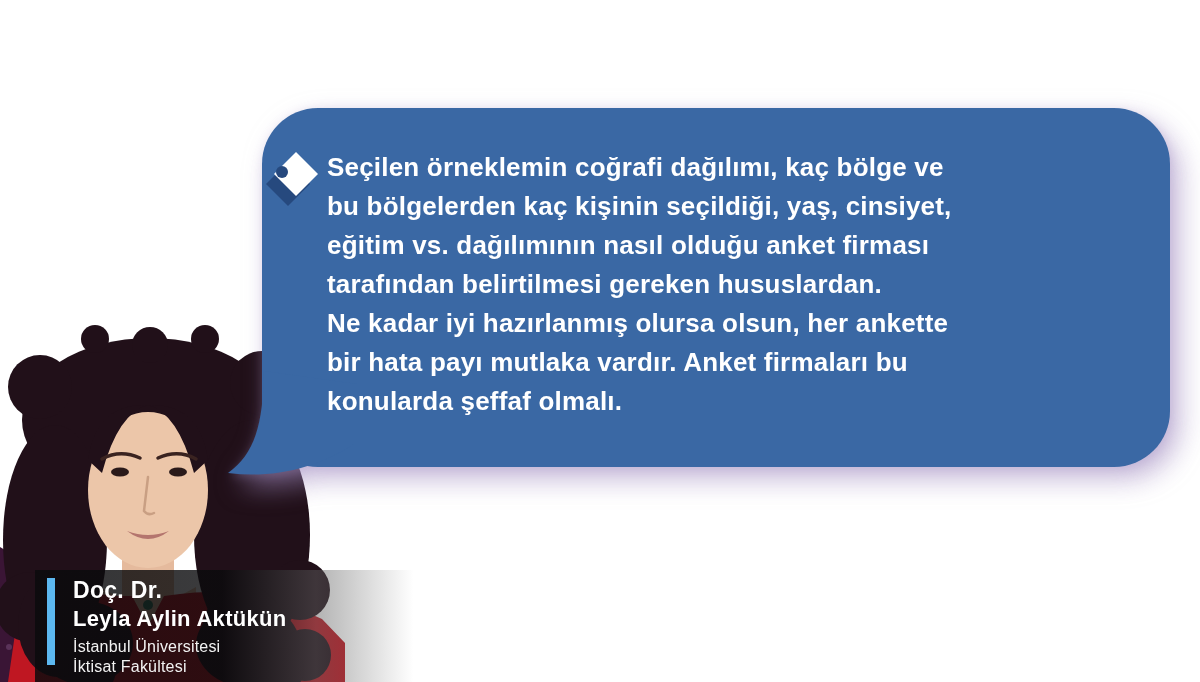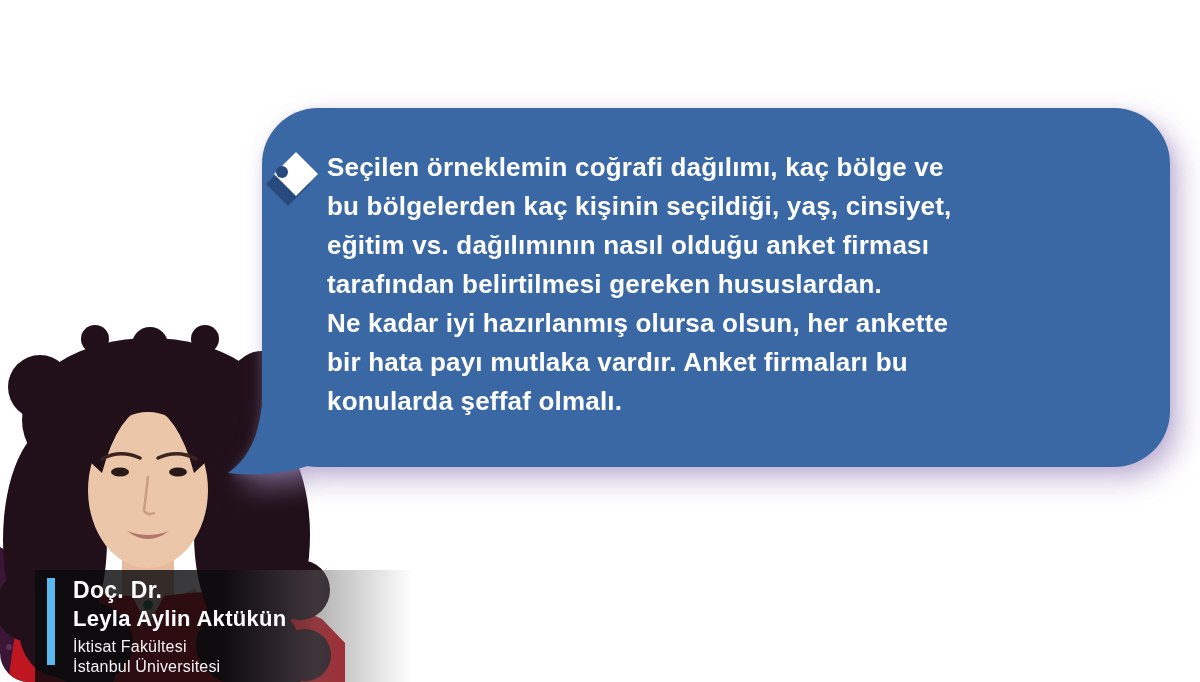--- a/index.html
+++ b/index.html
@@ -4,21 +4,20 @@
 <style>
   * { margin: 0; padding: 0; box-sizing: border-box; }
   html, body { background: #ffffff; }
   .canvas {
     position: relative;
     width: 1200px;
     height: 682px;
     overflow: hidden;
     background: #ffffff;
     font-family: "Liberation Sans", sans-serif;
-    border-radius: 29px;
   }
 
   
   .photo {
     position: absolute;
     left: 0;
     top: 325px;
     width: 345px;
     height: 357px;
     z-index: 1;
@@ -190,19 +189,19 @@
 Ne kadar iyi hazırlanmış olursa olsun, her ankette
 bir hata payı mutlaka vardır. Anket firmaları bu
 konularda şeffaf olmalı.</div>
 
   <div class="plate">
     <div class="plate-bar"></div>
     <div class="plate-content">
       <div class="plate-title">Doç. Dr.</div>
       <div class="plate-name">Leyla Aylin Aktükün</div>
       <div class="plate-affil">
+        <div>İstanbul Üniversitesi</div>
         <div>İktisat Fakültesi</div>
-        <div>İstanbul Üniversitesi</div>
       </div>
     </div>
   </div>
 
 </div>
 
 </body></html>

